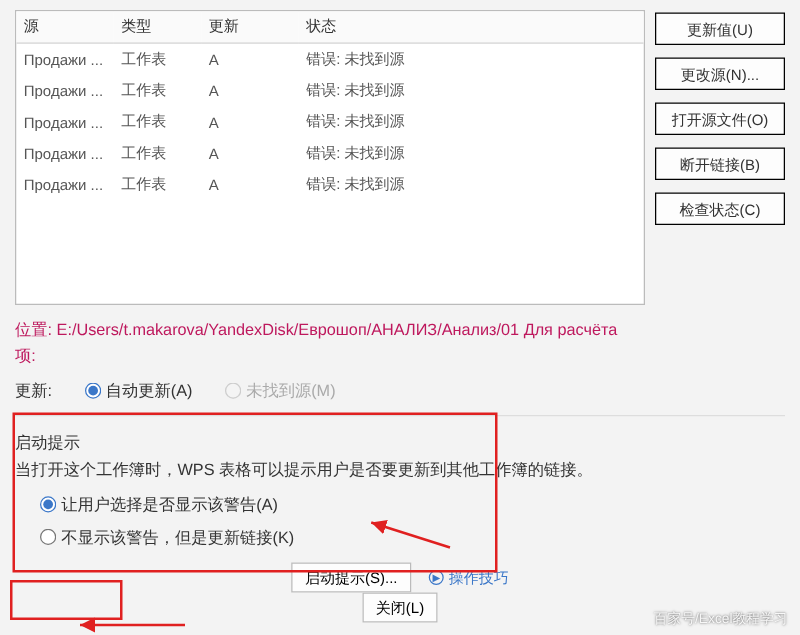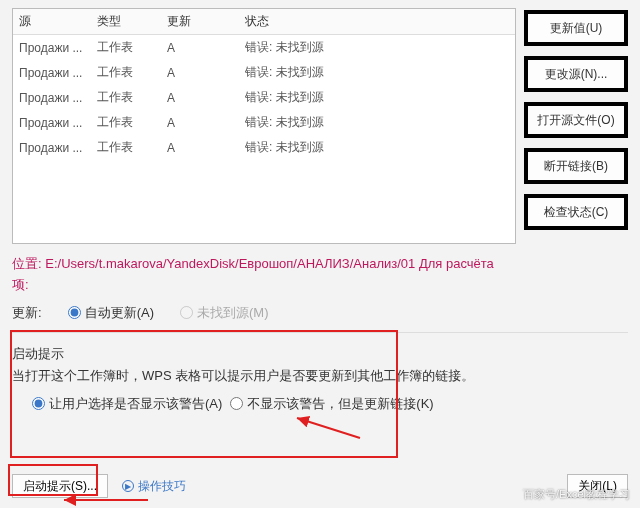--- a/index.html
+++ b/index.html
@@ -49,25 +49,25 @@
   .side-buttons {
     width: 104px;
     display: flex;
     flex-direction: column;
     gap: 10px;
     padding-top: 2px;
   }
   .btn {
     display: block;
     width: 100%;
-    height: 36px;
+    height: 26px;
     line-height: 24px;
     text-align: center;
     background: #fdfdfd;
-    border: 4px solid #000000;
+    border: 1px solid #000000;
     font-size: 12px;
     color: #333;
     cursor: pointer;
   }
   .loc-block {
     margin-top: 10px;
     font-size: 13px;
     line-height: 1.6;
     color: #be185d;
   }
@@ -92,30 +92,31 @@
   }
   .group-title {
     font-size: 13px;
     margin-bottom: 3px;
   }
   .group-desc {
     font-size: 13px;
     margin: 4px 0 10px 0;
   }
   .radio-col {
-    display: flex; flex-direction: row; gap: 8px;
+    display: flex; flex-direction: column; gap: 8px;
     padding-left: 20px;
     font-size: 13px;
   }
   .bottom-bar {
     position: absolute;
     left: 12px; right: 12px; bottom: 10px;
     display: flex;
     align-items: center;
     justify-content: space-between;
+    flex-direction: column;
   }
   .bottom-left {
     display: flex; align-items: center; gap: 14px;
   }
   .btn-small {
     height: 24px;
     line-height: 22px;
     padding: 0 10px;
     background: #fdfdfd;
     border: 1px solid #bbb;

